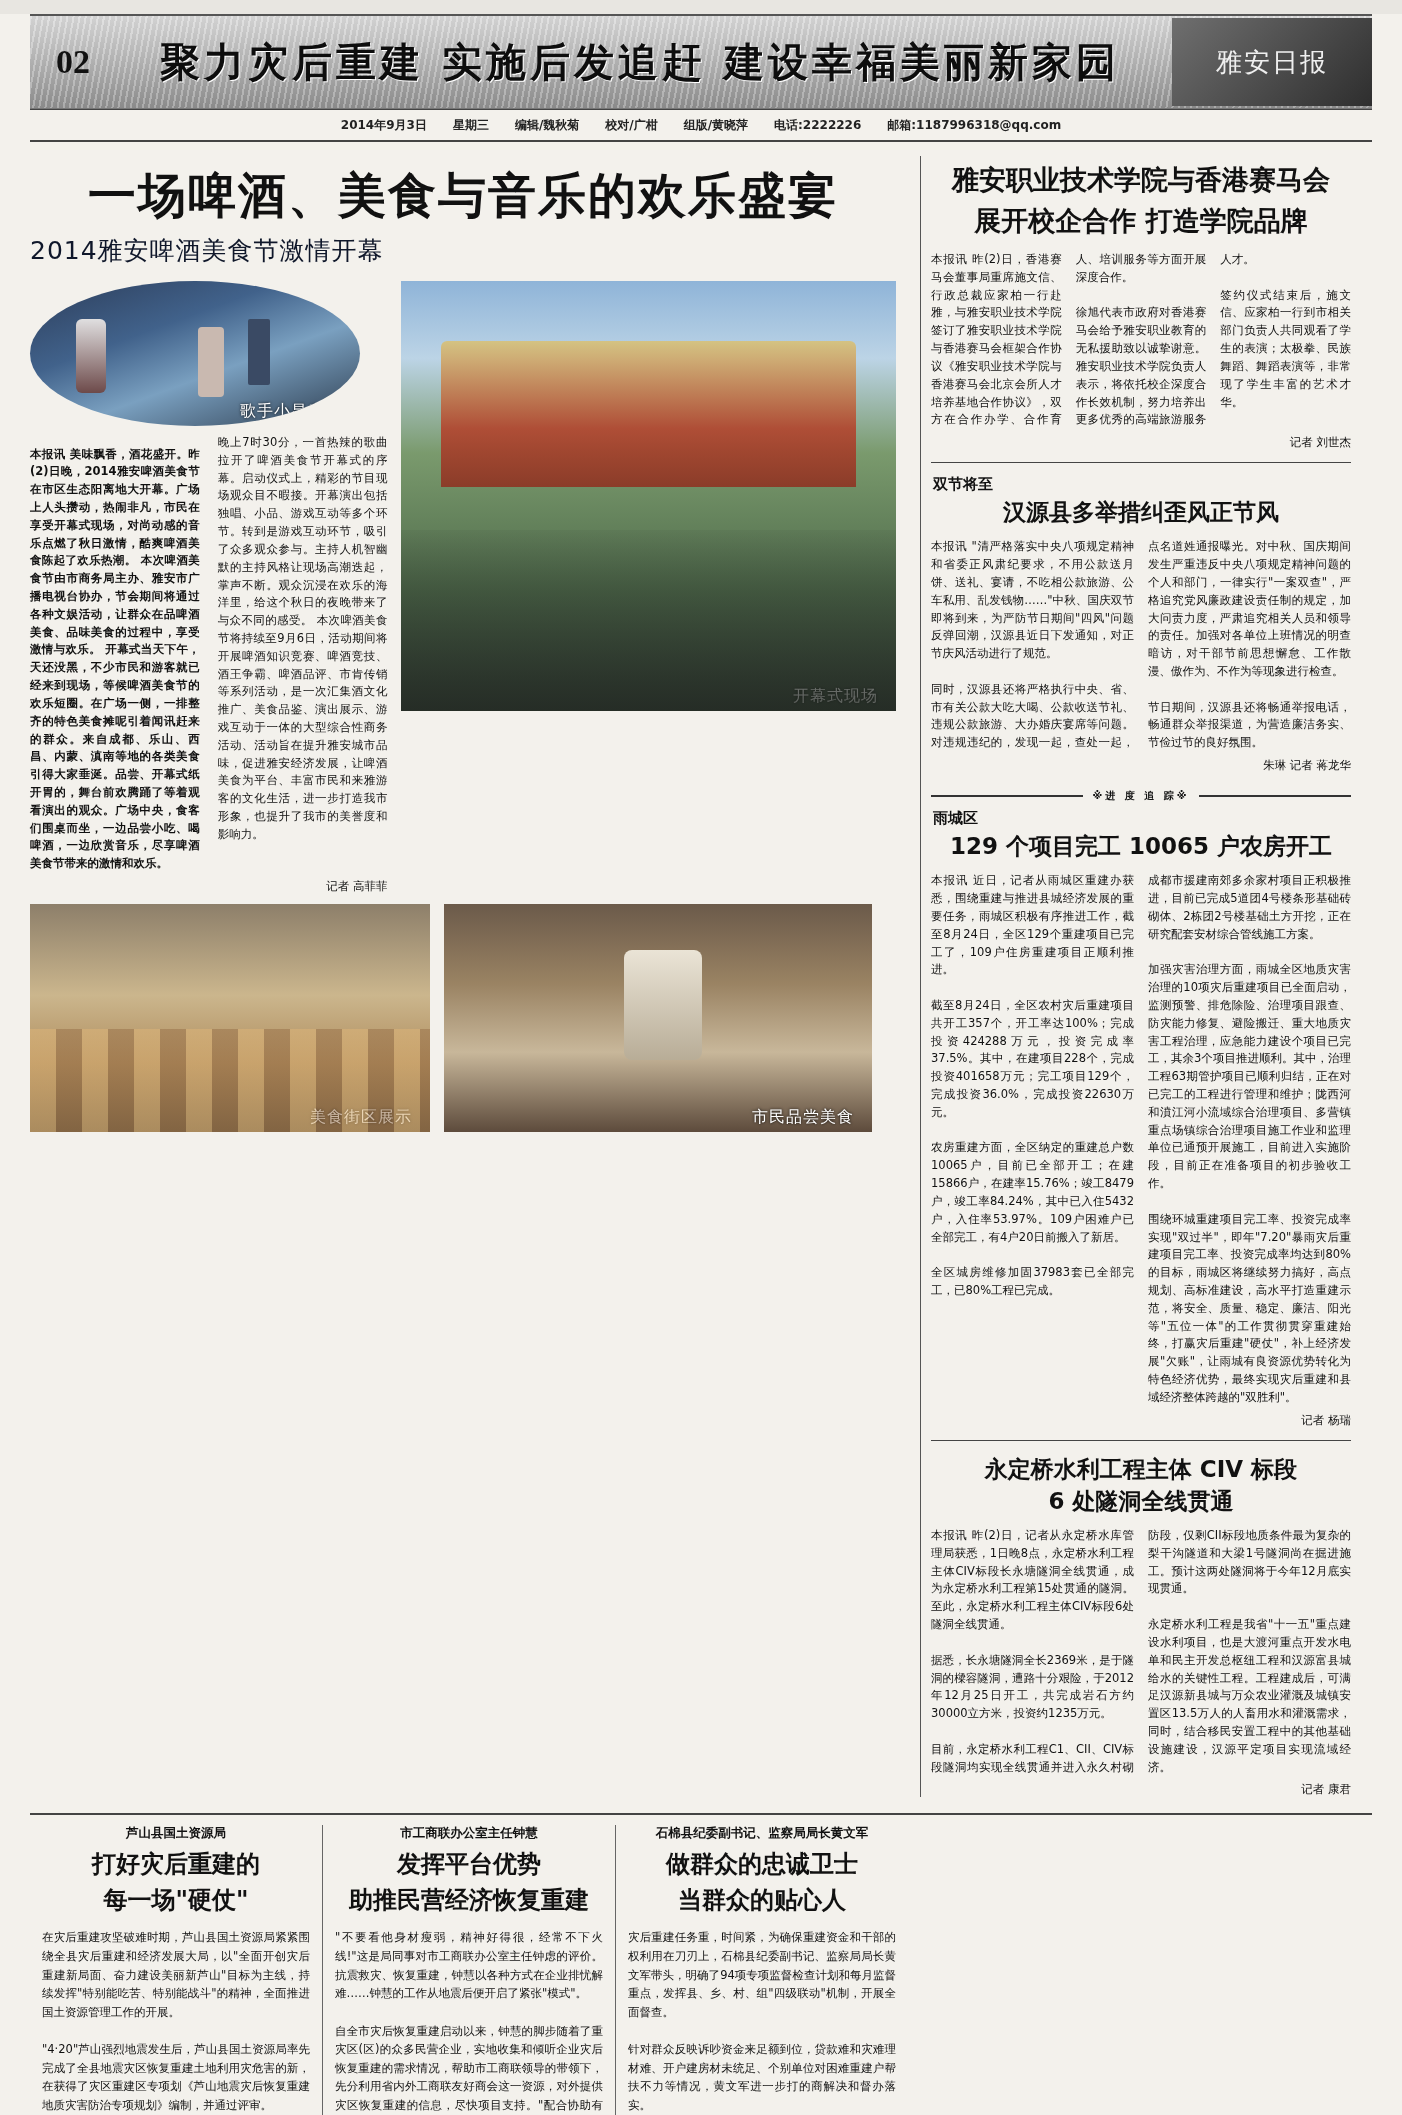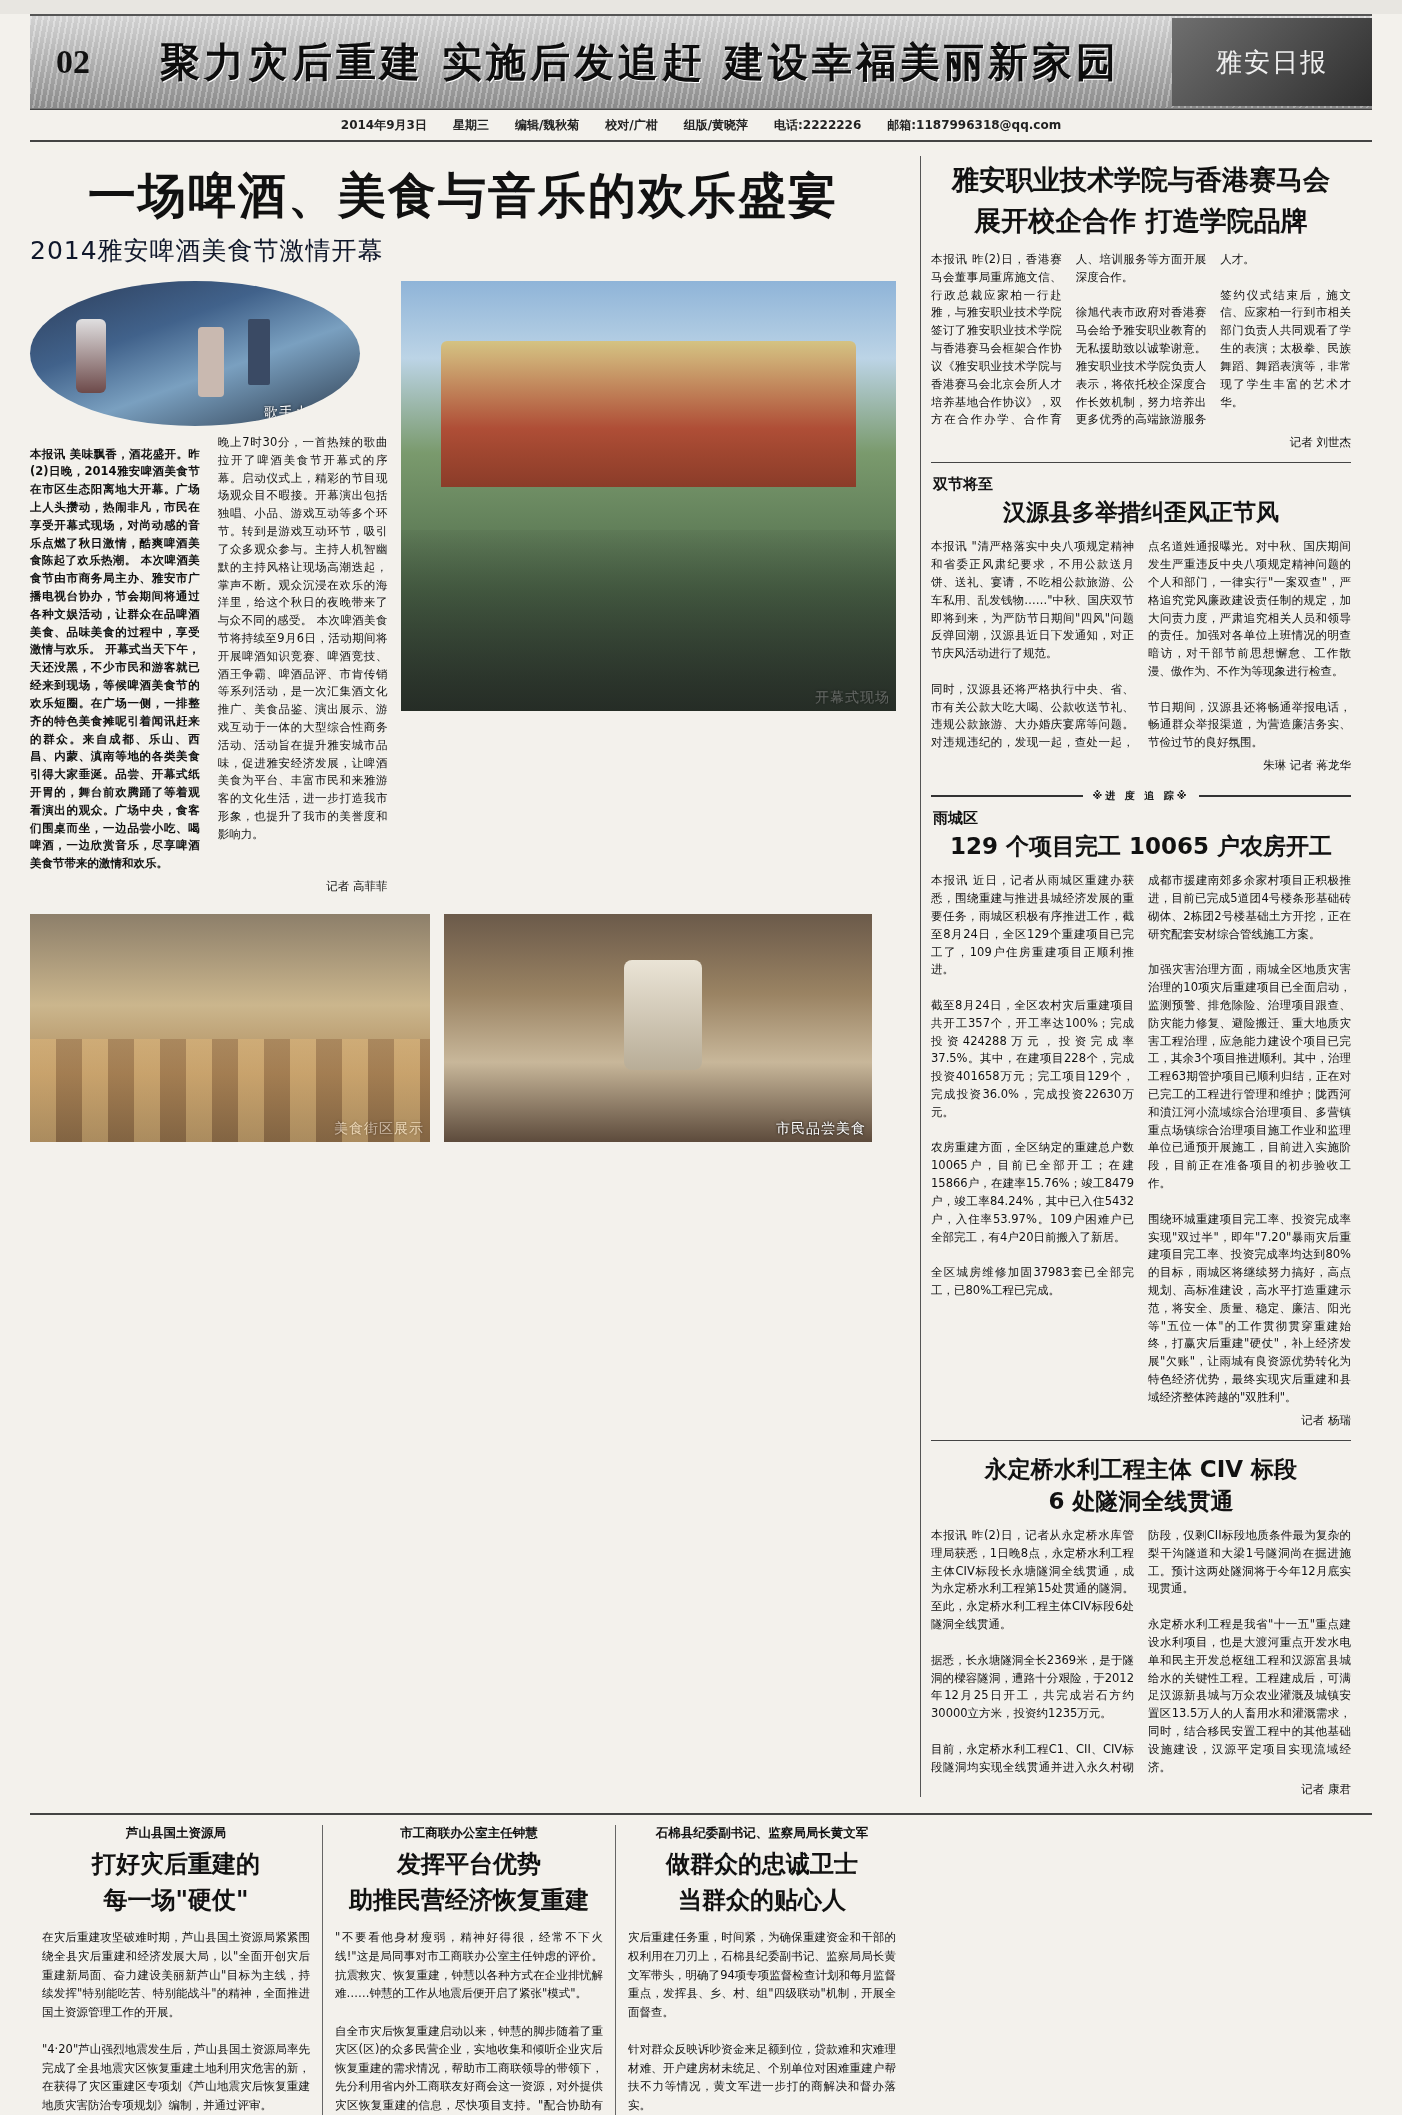--- a/index.html
+++ b/index.html
@@ -22,21 +22,21 @@
   .left{width:880px;padding-right:14px;box-sizing:border-box;}
   .vrule{width:1px;background:#555;margin:0 10px;}
   .right{width:420px;box-sizing:border-box;}
 
   
   .headline{font-size:48px;font-weight:bold;text-align:center;letter-spacing:2px;margin:8px 0 6px 0;font-family:"DejaVu Sans",sans-serif;}
   .subhead{font-size:25px;text-align:left;letter-spacing:1px;margin-bottom:14px;font-family:"DejaVu Sans",sans-serif;color:#0f172a;}
 
   
   .photo{position:relative;overflow:hidden;}
-  .cap{position:absolute;right:6px;bottom:4px;font-size:14px;color:#fff;text-shadow:0 0 3px #000;letter-spacing:1px;}
+  .cap{position:absolute;right:18px;bottom:4px;font-size:16px;color:#fff;text-shadow:0 0 3px #000;letter-spacing:1px;}
   .photo-oval{width:330px;height:145px;border-radius:50%/50%;background:linear-gradient(160deg,#2c3d5a 0%,#41628b 35%,#7aa0c0 60%,#2b3a4c 100%);position:relative;}
   .photo-oval:after{content:"";position:absolute;left:14%;top:26%;width:30px;height:74px;background:linear-gradient(180deg,#e0dfe0,#6d4a4a);border-radius:6px;box-shadow:120px 6px 0 -2px #c9b9b0,168px -4px 0 -4px #3a4a64;}
   .photo-arch{width:498px;height:430px;background:linear-gradient(180deg,#8fb4d8 0%,#bcd4e6 18%,#7a9a6d 40%,#4f6b4b 72%,#3c4a3e 100%);position:relative;}
   .photo-arch:before{content:"";position:absolute;left:8%;top:14%;width:84%;height:34%;background:linear-gradient(180deg,#d7c27a,#b2462f 60%,#8d3524);border-radius:6px 6px 0 0;opacity:.92;}
   .photo-arch:after{content:"";position:absolute;left:0;bottom:0;width:100%;height:42%;background:linear-gradient(180deg,rgba(60,70,60,.1),rgba(30,35,30,.75));}
   .photo-market{width:400px;height:228px;background:linear-gradient(180deg,#8d7f6a 0%,#cbb68d 40%,#b08d5e 70%,#6e5a3f 100%);position:relative;}
   .photo-market:after{content:"";position:absolute;left:0;bottom:0;width:100%;height:45%;background:repeating-linear-gradient(90deg,rgba(220,180,120,.55) 0 26px,rgba(150,110,70,.5) 26px 52px);}
   .photo-drink{width:428px;height:228px;background:linear-gradient(180deg,#6b5a4a 0%,#9a8363 35%,#c8b79a 65%,#5d4b3c 100%);position:relative;}
   .photo-drink:after{content:"";position:absolute;left:42%;top:20%;width:78px;height:110px;background:linear-gradient(180deg,#eae4d6,#b8ad97);border-radius:8px;}
   .cols2{column-count:2;column-gap:18px;font-size:11.5px;line-height:1.55;text-align:justify;}
@@ -106,21 +106,21 @@
 
 本次啤酒美食节将持续至9月6日，活动期间将开展啤酒知识竞赛、啤酒竞技、酒王争霸、啤酒品评、市肯传销等系列活动，是一次汇集酒文化推广、美食品鉴、演出展示、游戏互动于一体的大型综合性商务活动、活动旨在提升雅安城市品味，促进雅安经济发展，让啤酒美食为平台、丰富市民和来雅游客的文化生活，进一步打造我市形象，也提升了我市的美誉度和影响力。</p>
           </div>
           <div class="byline">记者 高菲菲</div>
         </div>
         <div class="photo photo-arch">
           <div class="cap">开幕式现场</div>
         </div>
       </div>
 
-      <div style="display:flex;gap:14px;margin-top:20px;">
+      <div style="display:flex;gap:14px;margin-top:10px;">
         <div class="photo photo-market">
           <div class="cap">美食街区展示</div>
         </div>
         <div class="photo photo-drink">
           <div class="cap">市民品尝美食</div>
         </div>
       </div>
     </div>
 
     <div class="vrule"></div>

